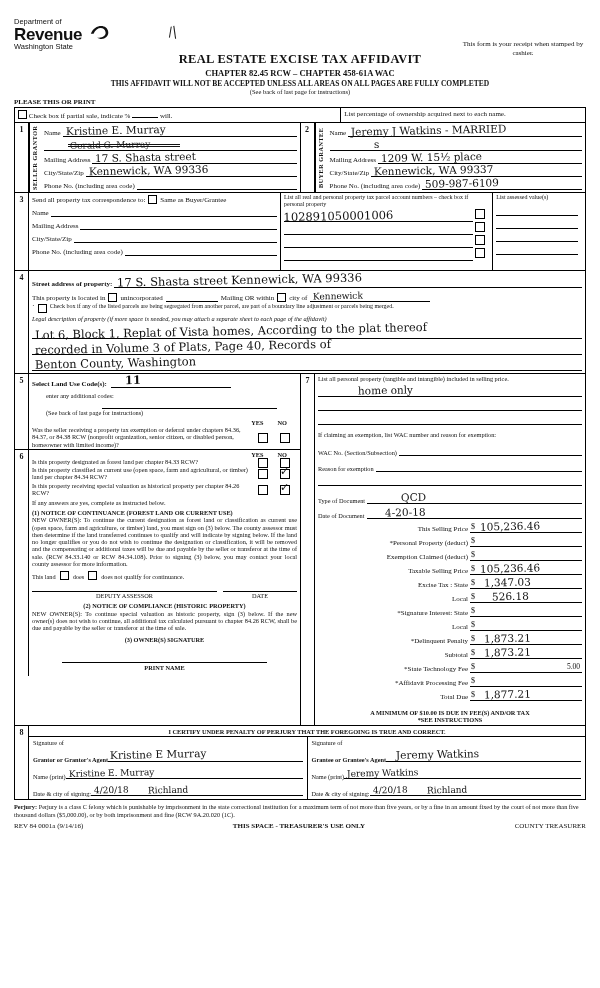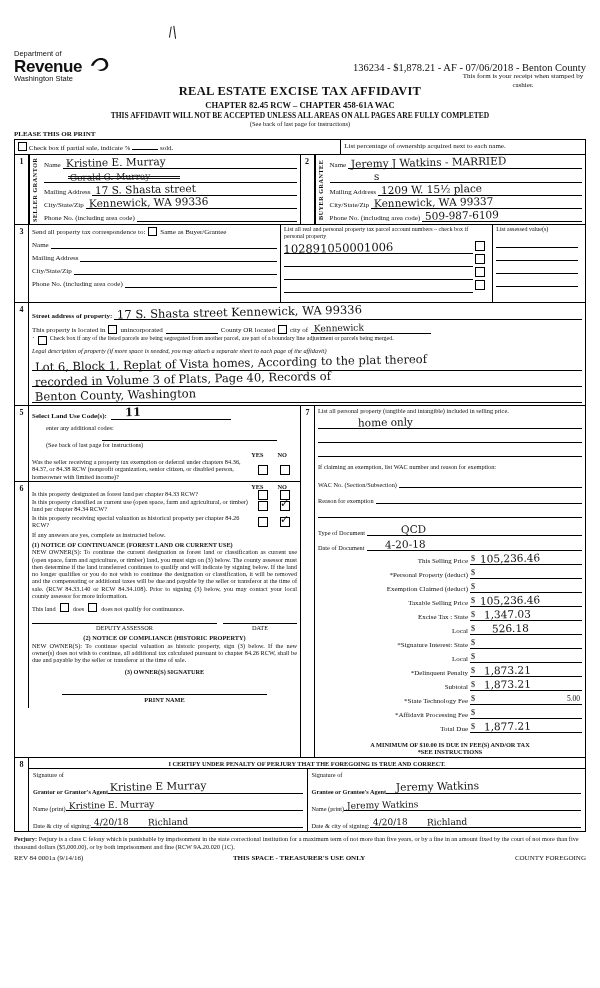--- a/index.html
+++ b/index.html
@@ -1,20 +1,20 @@
 <!DOCTYPE html>
 <html><head>
 <meta charset="utf-8">
 <style>
   html,body{margin:0;padding:0;background:#fff;}
   body{width:600px;height:988px;font-family:"Liberation Serif",serif;color:#111;position:relative;overflow:hidden;}
   .page{position:relative;width:600px;height:988px;background:#fff;}
   .doc{position:absolute;left:14px;top:18px;width:572px;}
   
-  .hdr{display:flex;align-items:flex-start;justify-content:space-between;margin-top:32px;}
+  .hdr{display:flex;align-items:flex-start;justify-content:space-between;}
   .logo{display:flex;align-items:flex-start;gap:5px;}
   .logo-txt{line-height:1.0;}
   .logo-dept{font-size:7.5px;font-family:"Liberation Sans",sans-serif;}
   .logo-rev{font-size:17px;font-weight:bold;font-family:"Liberation Sans",sans-serif;letter-spacing:-0.4px;}
   .logo-ws{font-size:7.5px;font-family:"Liberation Sans",sans-serif;}
   .swoosh{width:22px;height:22px;margin-left:2px;margin-top:3px;}
   .stamp{font-size:10.5px;font-family:"Liberation Serif",serif;padding-top:12px;text-align:right;}
   .title{text-align:center;font-size:12.5px;font-weight:bold;letter-spacing:.3px;margin-top:2px;}
   .subtitle{text-align:center;font-size:8.5px;font-weight:bold;margin-top:1px;}
   .receipt{position:absolute;right:0;top:44px;width:126px;font-size:7px;text-align:center;line-height:1.25;}
@@ -67,40 +67,39 @@
     <div class="logo">
       <div class="logo-txt">
         <div class="logo-dept">Department of</div>
         <div class="logo-rev">Revenue</div>
         <div class="logo-ws">Washington State</div>
       </div>
       <svg class="swoosh" viewBox="0 0 24 24">
         <path d="M2 14 C6 3, 20 3, 21 12 C21.6 18, 14 22, 9 18 C14 19, 19 16, 18 12 C17 6, 8 6, 5 14 Z" fill="#111"></path>
       </svg>
     </div>
-    <div class="stamp">136234 - $1,878.21 - AF - 07/06/2018 - Benton County</div>
   </div>
 
   <div style="position:relative;">
     <div class="title">REAL ESTATE EXCISE TAX AFFIDAVIT</div>
     <div class="subtitle">CHAPTER 82.45 RCW – CHAPTER 458-61A WAC</div>
     <div class="receipt" style="top:-12px;">This form is your receipt when stamped by cashier.</div>
   </div>
   <div class="notice">THIS AFFIDAVIT WILL NOT BE ACCEPTED UNLESS ALL AREAS ON ALL PAGES ARE FULLY COMPLETED</div>
   <div class="notice2">(See back of last page for instructions)</div>
   <div class="pleasetype">PLEASE THIS OR PRINT</div>
 
   <div class="frame">
 
     <div class="row">
       <div class="cell cellL" style="flex:0 0 56%;">
         <div class="chkrow"><span class="chk"></span>
           <span>Check box if partial sale, indicate %</span>
           <span style="display:inline-block;width:26px;border-bottom:1px solid #000;"></span>
-          <span>sold.</span>
+          <span>will.</span>
         </div>
       </div>
       <div class="cell">
         <div class="chkrow">List percentage of ownership acquired next to each name.</div>
       </div>
     </div>
 
     <div class="row">
       <div class="numbox">1</div>
       <div class="vlabel">SELLER GRANTOR</div>
@@ -229,21 +228,21 @@
               <span class="b">Street address of property:</span>
           <span class="u" style="height:13px;">
                 <span class="hand l">17 S. Shasta street Kennewick, WA 99336</span>
               </span>
             </div>
         <div class="fld" style="gap:3px;">
               <span>This property is located in</span>
           <span class="chk"></span>
           <span>unincorporated</span>
           <span style="display:inline-block;width:52px;border-bottom:1px solid #000;height:10px;"></span>
-          <span>County OR located</span>
+          <span>Mailing OR within</span>
           <span class="chk"><span style="position:relative;"></span></span>
           <span>city of</span>
           <span class="u" style="max-width:120px;height:12px;">
                 <span class="hand sm">Kennewick</span>
               </span>
         </div>
         <div class="fld" style="gap:3px;align-items:flex-start;">
               <span style="font-size:8px;line-height:.8;">·</span>
           <span class="chk" style="margin-top:1px;"></span>
           <span class="tiny" style="flex:1;">Check box if any of the listed parcels are being segregated from another parcel, are part of a boundary line adjustment or parcels being merged.</span>
@@ -542,19 +541,19 @@
 
   </div>
 
   <div class="footer">
     <span class="b">Perjury:</span>
     <span>Perjury is a class C felony which is punishable by imprisonment in the state correctional institution for a maximum term of not more than five years, or by a fine in an amount fixed by the court of not more than five thousand dollars ($5,000.00), or by both imprisonment and fine (RCW 9A.20.020 (1C).</span>
   </div>
   <div class="footrow">
     <span>REV 84 0001a (9/14/16)</span>
     <span class="b">THIS SPACE - TREASURER'S USE ONLY</span>
-    <span>COUNTY FOREGOING</span>
+    <span>COUNTY TREASURER</span>
   </div>
 
  </div>
 
  <span class="scribble" style="left:168px;top:24px;">/|</span>
 </div>
 
 </body></html>

